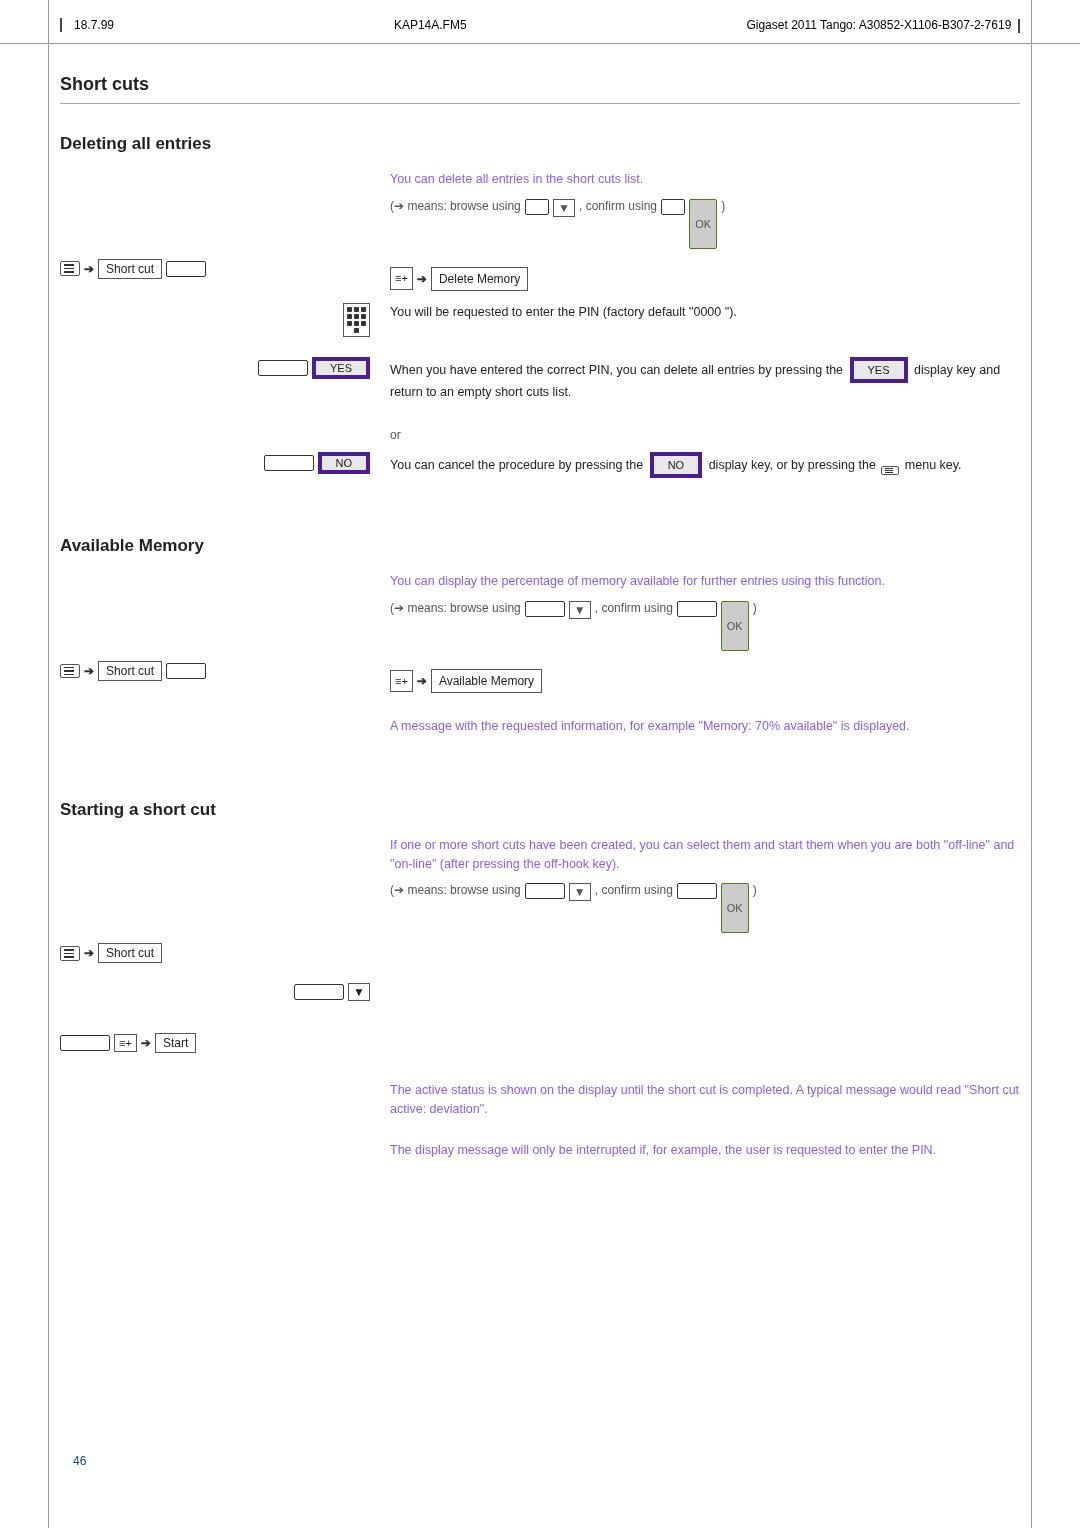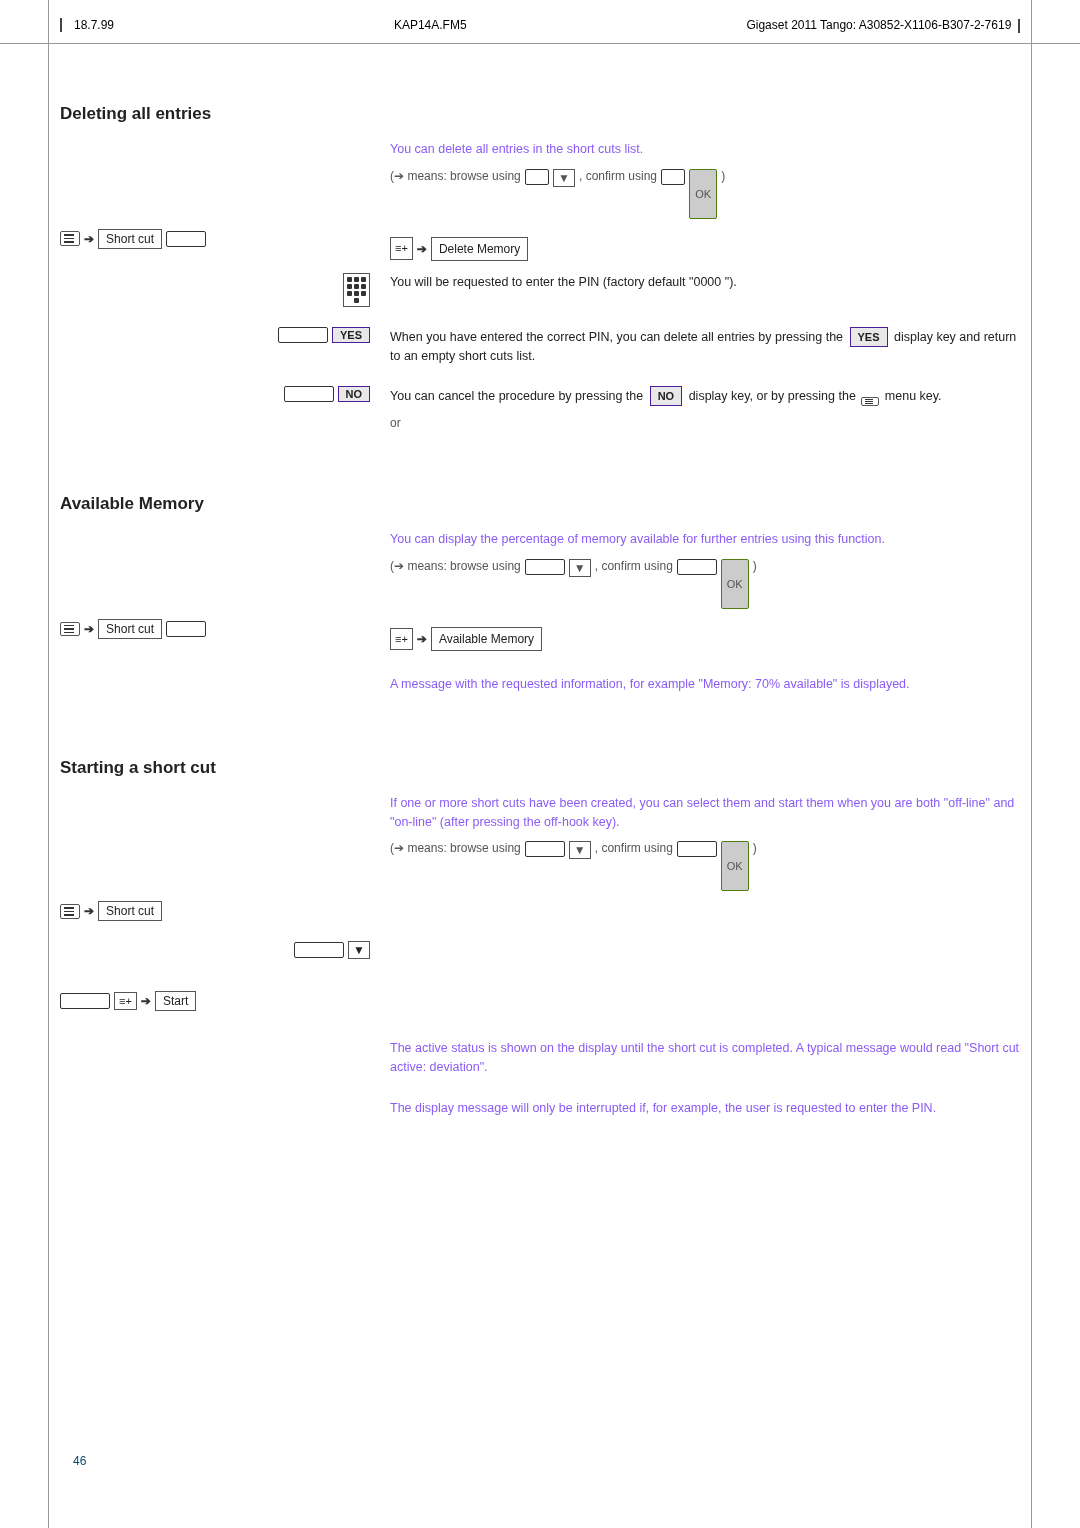--- a/index.html
+++ b/index.html
@@ -137,25 +137,25 @@
       background: #fff;
       display: inline-flex;
       align-items: center;
       justify-content: center;
       width: 22px;
       height: 18px;
     }
 
     
     .display-key {
-      border: 1px solid #4c1d95;
-      padding: 1px 7px;
+      border: 4px solid #4c1d95;
+      padding: 1px 14px;
       font-size: 11px;
       background: #e8e8e8;
-      font-weight: bold;
+      font-weight: normal;
       display: inline-block;
     }
 
     
     .eq-plus-icon {
       display: inline-flex;
       align-items: center;
       justify-content: center;
       border: 1px solid #555;
       padding: 2px 4px;
@@ -253,20 +253,21 @@
     </div>
     <div>KAP14A.FM5</div>
     <div>
       <span>Gigaset 2011 Tango: A30852-X1106-B307-2-7619</span>
       &nbsp;<span style="display:inline-block;width:2px;height:14px;background:#444;vertical-align:middle;"></span>
     </div>
   </div>
 
   <div class="main-content">
 
+    <div class="page-title">Short cuts</div>
 
     <div class="section-heading">Deleting all entries</div>
 
     <div class="instruction-block">
       <div class="left-col"></div>
       <div class="right-col">
         <div class="instr-text">You can delete all entries in the short cuts list.</div>
 
         <div class="info-line">
           <span>(➔ means: browse using</span>
@@ -332,20 +333,28 @@
         <span class="display-key">YES</span>
       </div>
       <div class="step-right">
         <span>When you have entered the correct PIN, you can delete all entries by pressing the</span>
         <span class="display-key" style="margin:0 3px;">YES</span>
         <span>display key and return to an empty short cuts list.</span>
       </div>
     </div>
 
     <div class="empty-row"></div>
+
+    <div class="step-block">
+      <div class="step-left" style="justify-content:flex-end;padding-right:10px;">
+      </div>
+      <div class="step-right">
+        <div class="or-text">or</div>
+      </div>
+    </div>
 
     <div class="step-block">
       <div class="step-left" style="justify-content:flex-end;padding-right:10px;">
         <span class="pill-btn" style="width:50px;">&nbsp;</span>
         <span class="display-key">NO</span>
       </div>
       <div class="step-right">
         <span>You can cancel the procedure by pressing the</span>
         <span class="display-key" style="margin:0 3px;">NO</span>
         <span>display key, or by pressing the</span>
@@ -353,28 +362,20 @@
           <span style="display:flex;flex-direction:column;gap:1px;width:10px;">
             <span style="display:block;width:8px;height:1px;background:#333;"></span>
             <span style="display:block;width:8px;height:1px;background:#333;"></span>
             <span style="display:block;width:8px;height:1px;background:#333;"></span>
           </span>
         </span>
         <span>menu key.</span>
       </div>
     </div>
 
-    <div class="step-block">
-      <div class="step-left" style="justify-content:flex-end;padding-right:10px;">
-      </div>
-      <div class="step-right">
-        <div class="or-text">or</div>
-      </div>
-    </div>
-
     <div class="section-spacer"></div>
     <div class="section-heading">Available Memory</div>
 
     <div class="instruction-block">
       <div class="left-col"></div>
       <div class="right-col">
         <div class="instr-text">You can display the percentage of memory available for further entries using this function.</div>
         <div class="info-line">
           <span>(➔ means: browse using</span>
           <span class="pill-btn" style="width:40px;">&nbsp;</span>

